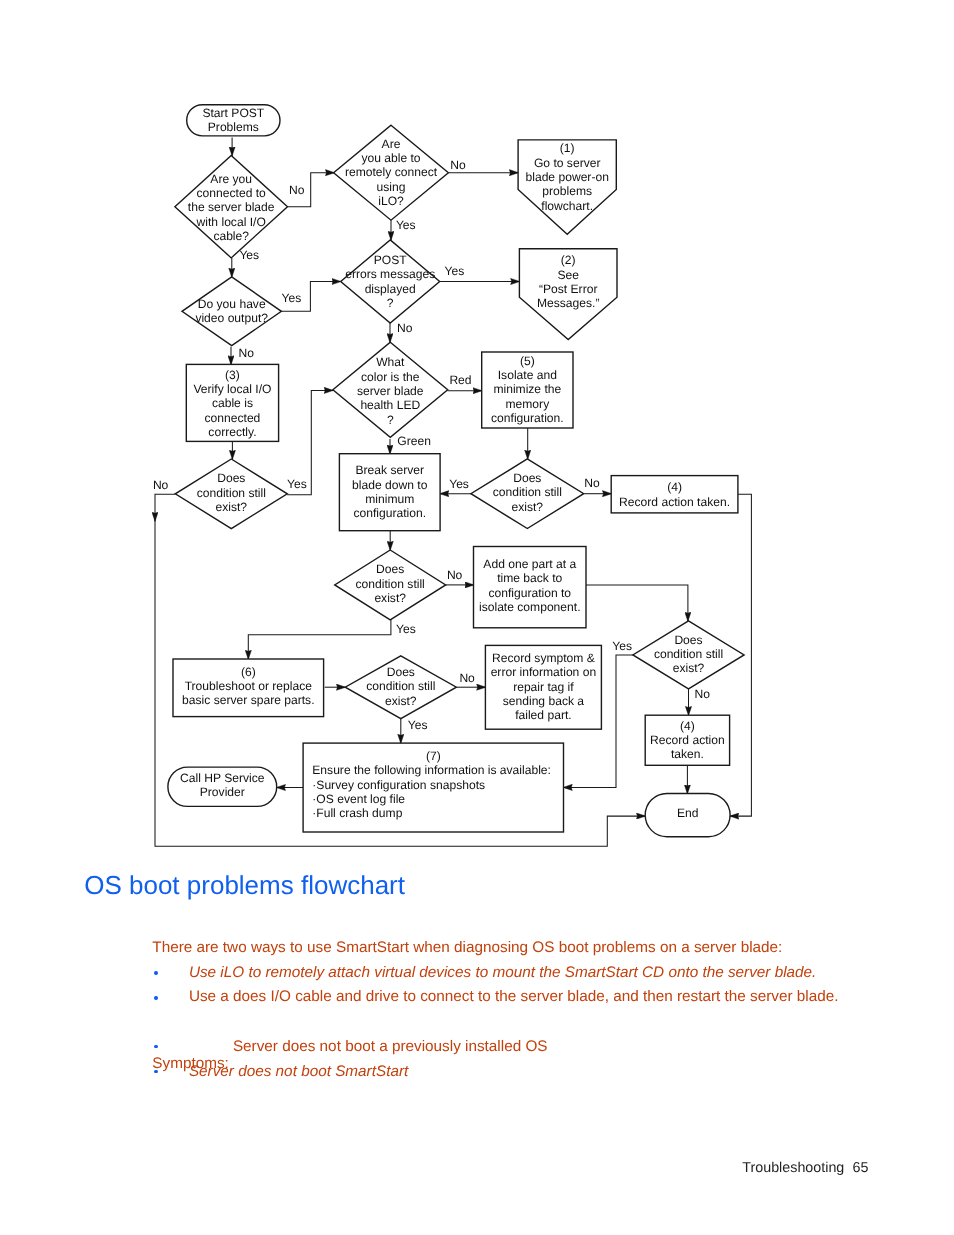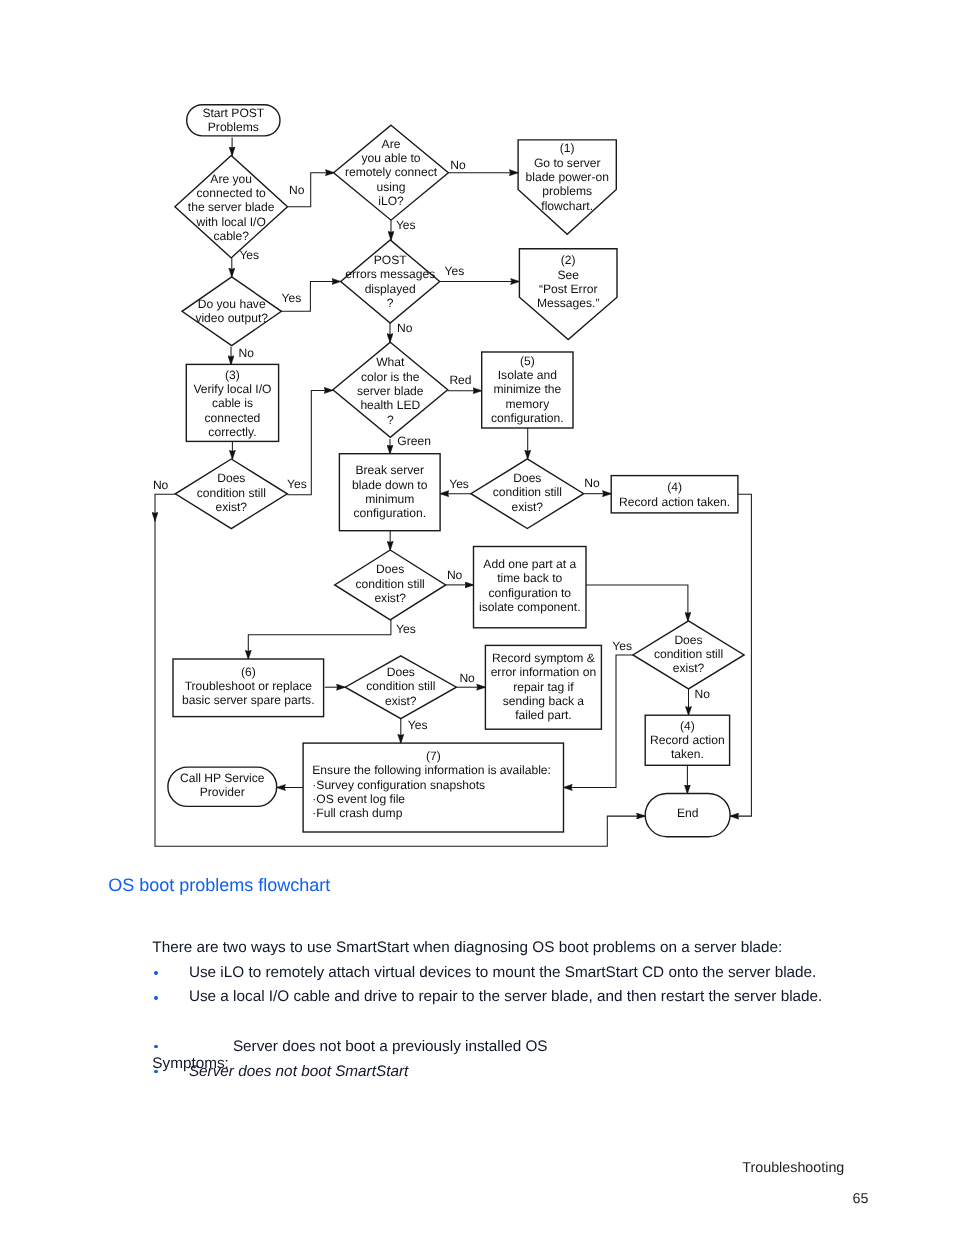--- a/index.html
+++ b/index.html
@@ -8,23 +8,23 @@
     font-family:"Liberation Sans", sans-serif;
     color:#231f20;
   }
   * { -webkit-font-smoothing: antialiased; text-rendering: geometricPrecision; }
   .page { position:relative; width:954px; height:1235px; overflow:hidden; background:#fff; }
   #flow { position:absolute; left:0; top:0; }
   #flow text { font-family:"Liberation Sans", sans-serif; font-size:12.1px; fill:#111; }
   #flow .edgelbl { font-size:12.1px; }
   .sec-title {
     position:absolute; left:84.2px; top:871.1px;
-    font-size:18px; color:#1060f0; font-weight:400; line-height:28px; white-space:nowrap;margin-left:24px;
+    font-size:26px; color:#1060f0; font-weight:400; line-height:28px; white-space:nowrap;
   }
-  .txt { position:absolute; font-size:15.3px; color:#0f172a; white-space:nowrap; line-height:20px; }
+  .txt { position:absolute; font-size:15.3px; color:#c2410c; white-space:nowrap; line-height:20px; }
   .bdot { position:absolute; width:3.8px; height:3.8px; border-radius:50%; background:#0b5cf5; }
   .foot { position:absolute; font-size:14.3px; color:#221f1f; line-height:20px; white-space:nowrap;text-align:right; }
 </style>
 </head>
 <body>
 
 <div class="page">
   <svg id="flow" width="954" height="1235" viewBox="0 0 954 1235">
       <defs>
         <marker id="arrowhead" viewBox="0 0 9.6 6.8" refX="9.6" refY="3.4" markerWidth="9.6" markerHeight="6.8" orient="auto-start-reverse" markerUnits="userSpaceOnUse">
@@ -242,28 +242,28 @@
           <rect x="645.2" y="793.5" width="84.89999999999998" height="43.200000000000045" rx="21.600000000000023" ry="21.600000000000023" fill="#fff" stroke="#1a1a1a" stroke-width="1.4"></rect>
           <text x="687.6500000000001" y="817.4" text-anchor="middle">End</text>
         </g>
       </g>
     </svg>
   <div class="sec-title">OS boot problems flowchart</div>
 
   <div class="txt" style="left:152.3px;top:937.6px;">There are two ways to use SmartStart when diagnosing OS boot problems on a server blade:</div>
 
   <div class="bdot" style="left:154.1px;top:971.2px;"></div>
-  <div class="txt" style="left:188.9px;top:962.6px;">Use iLO to remotely attach virtual devices to mount the SmartStart CD onto the server blade.</div>
+  <div class="txt" style="left:188.9px;top:962.6px;font-style:italic;">Use iLO to remotely attach virtual devices to mount the SmartStart CD onto the server blade.</div>
 
   <div class="bdot" style="left:154.1px;top:996.0px;"></div>
-  <div class="txt" style="left:188.9px;top:987.4px;">Use a local I/O cable and drive to repair to the server blade, and then restart the server blade.</div>
+  <div class="txt" style="left:188.9px;top:987.4px;">Use a does I/O cable and drive to connect to the server blade, and then restart the server blade.</div>
 
   <div class="txt" style="left:152.3px;top:1054px;">Symptoms:</div>
 
   <div class="bdot" style="left:154.1px;top:1044.7px;"></div>
   <div class="txt" style="left:188.9px;top:1036.8px;margin-left:44px;">Server does not boot a previously installed OS</div>
 
   <div class="bdot" style="left:154.1px;top:1069.5px;"></div>
   <div class="txt" style="left:188.9px;top:1061.6px;font-style:italic;">Server does not boot SmartStart</div>
 
   <div class="foot" style="left:742.3px;top:1157.9px;">Troubleshooting</div>
-  <div class="foot" style="left:852.6px;top:1157.9px;margin-top:31px;">65</div>
+  <div class="foot" style="left:852.6px;top:1157.9px;">65</div>
 </div>
 
 </body></html>

